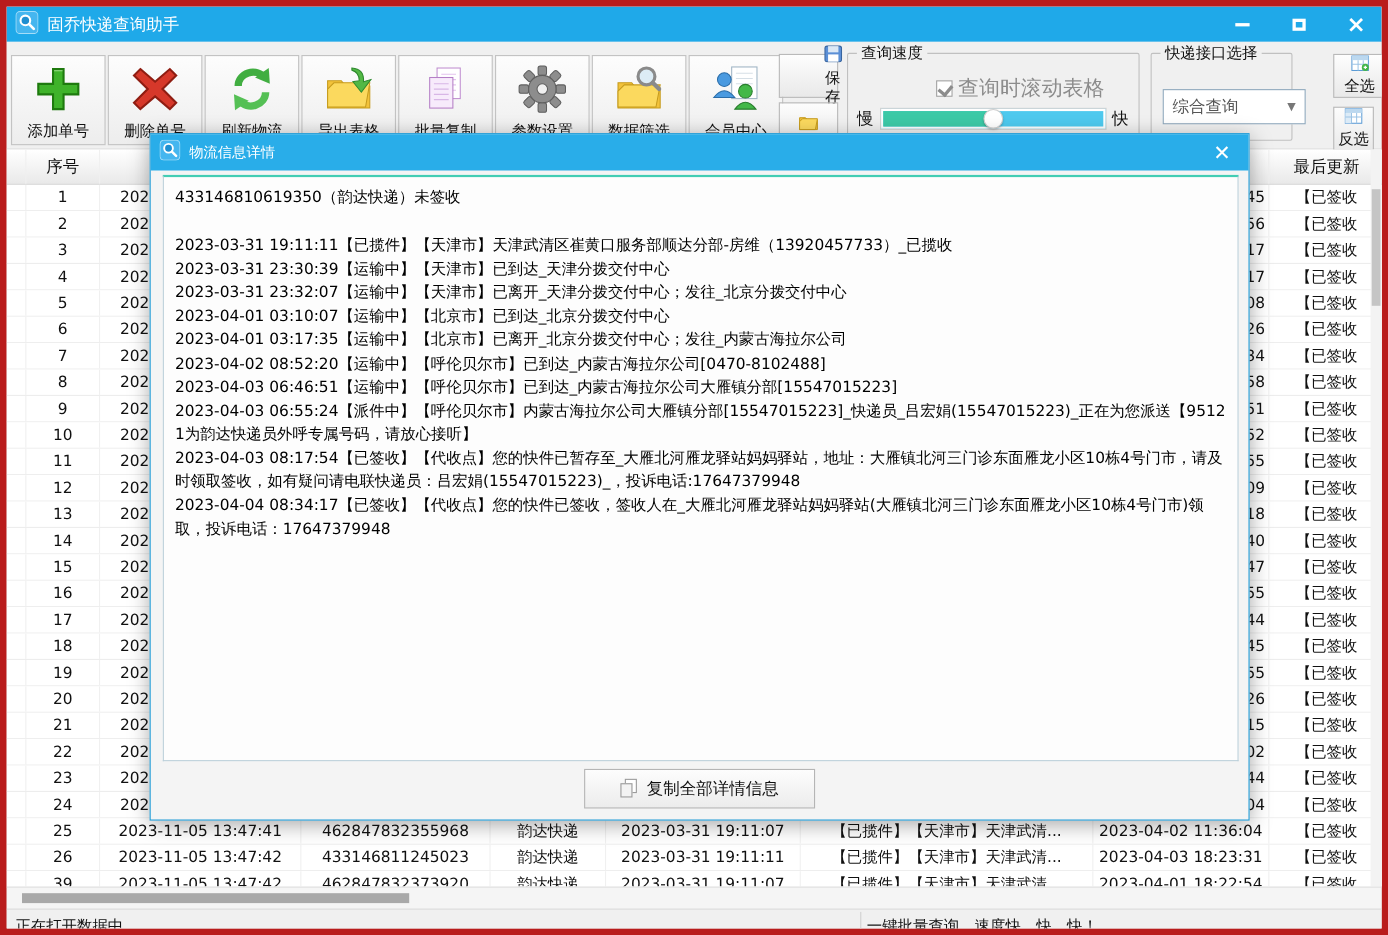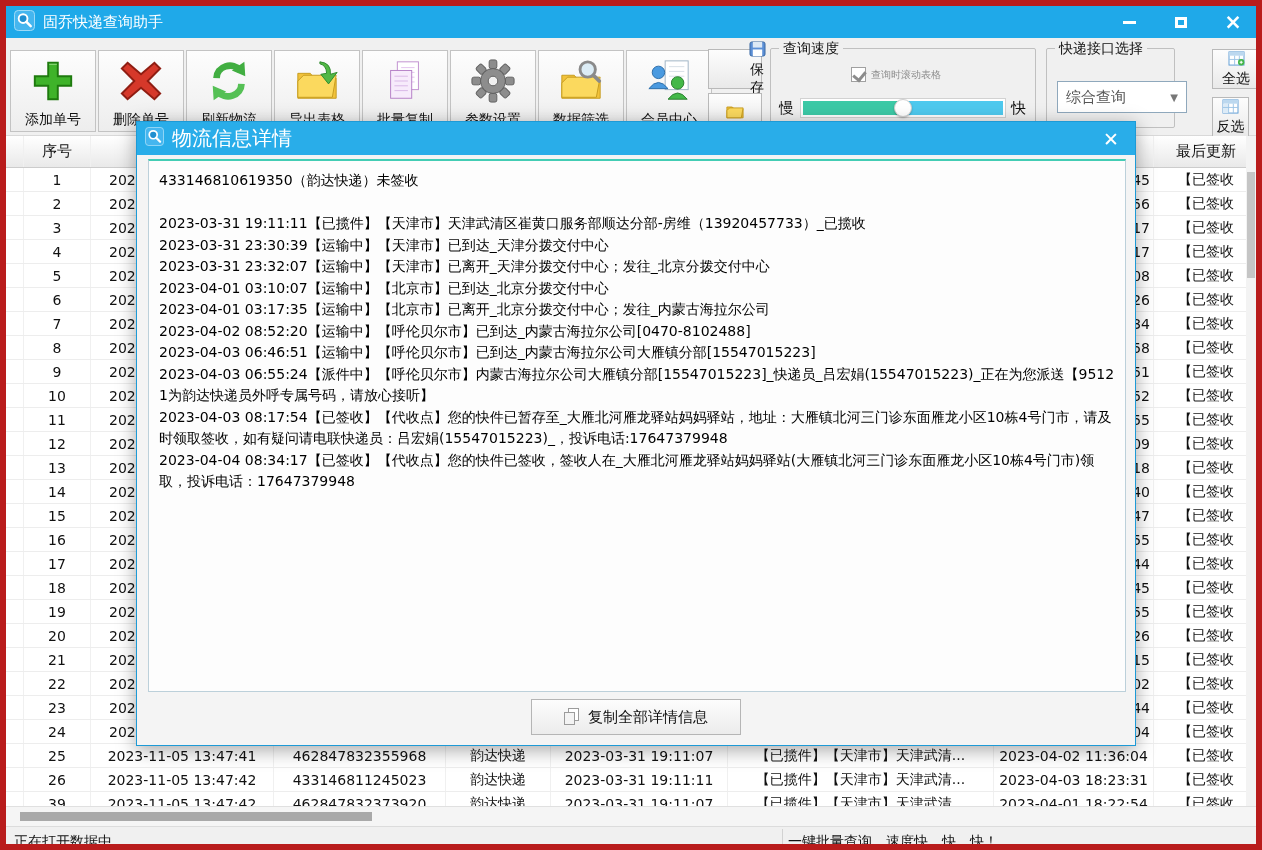--- a/index.html
+++ b/index.html
@@ -27,21 +27,21 @@
     background:linear-gradient(#fdfdfd,#ededed); border:1px solid #c3c3c3;
     display:flex; flex-direction:column; align-items:center; justify-content:flex-end;
     padding-bottom:2px; font-size:14px; cursor:pointer; }
   .tbtn .ticon { flex:1; display:flex; align-items:center; justify-content:center; }
   .sbtn { position:absolute; background:linear-gradient(#fdfdfd,#e9e9e9); border:1px solid #b9b9b9;
     display:flex; flex-direction:column; align-items:center; justify-content:center;
     font-size:14px; cursor:pointer; gap:1px; }
   .groupbox { position:absolute; border:1px solid #c0c0c0; border-radius:2px; }
   .groupbox legend, .gb-title { position:absolute; top:-9px; left:8px; background:#f0f0f0;
     padding:0 4px; font-size:14px; }
-  .chk-row { position:absolute; display:flex; align-items:center; gap:5px; color:#8c8c8c; font-size:10px; }
+  .chk-row { position:absolute; display:flex; align-items:center; gap:5px; color:#8c8c8c; font-size:19px; }
   .chk-box { width:15px; height:15px; background:#fff; border:1px solid #a0a0a0; position:relative; }
   .chk-box::after { content:""; position:absolute; left:3px; top:1px; width:6px; height:9px;
     border:solid #8c8c8c; border-width:0 3px 3px 0; transform:rotate(40deg); }
   .slider { position:absolute; height:18px; border:2px solid #fff; background:#4ec9ee; box-shadow:0 0 0 1px #d2d2d2; }
   .slider .fill { position:absolute; left:0; top:0; bottom:0; background:#3cc9a6; }
   .slider .thumb { position:absolute; top:50%; width:18px; height:18px; border-radius:50%;
     background:#fff; border:1px solid #cfcfcf; transform:translate(-50%,-50%); box-shadow:0 1px 2px rgba(0,0,0,.25); cursor:pointer; }
   .slabel { position:absolute; font-size:15px; }
   .combo { position:absolute; background:#fff; border:1px solid #8fa8bc; display:flex; align-items:center;
     font-size:15px; color:#555; padding:0 8px; cursor:pointer; }
@@ -66,21 +66,21 @@
     border-top:1px solid #dcdcdc; font-size:14px; }
   .statusbar .sleft { position:absolute; left:8px; top:6px; }
   .statusbar .sright { position:absolute; left:782px; top:6px; }
   .statusbar .sdiv { position:absolute; left:776px; top:2px; bottom:2px; width:1px; background:#d2d2d2; }
   
   .dialog { position:absolute; left:130px; top:115px; width:1000px; height:625px;
     background:#f4f4f4; border:1px solid #1d9ad6; box-shadow:0 4px 18px rgba(0,0,0,.35); z-index:50; }
   .dlg-head { position:absolute; left:0; top:0; right:0; height:33px; background:#29ade9;
     display:flex; align-items:center; color:#fff; }
   .dlg-head .appicon { margin:0 8px; }
-  .dlg-title { font-size:20px;font-family:Liberation Mono, monospace; }
+  .dlg-title { font-size:13px;font-family:Liberation Mono, monospace; }
   .dlg-close { position:absolute; right:12px; top:5px; width:24px; height:24px; display:flex;
     align-items:center; justify-content:center; color:#fff; font-size:19px; cursor:pointer; }
   .dlg-content { position:absolute; left:11px; top:37px; width:978px; height:533px; background:#fdfdfd;
     border:1px solid #bcd0da; border-top:2px solid #43cdb4; padding:9px 10px; overflow:hidden; }
   .dlg-line { font-size:14px; line-height:21.5px; color:#000; white-space:pre-wrap; word-break:break-all; min-height:21.5px; }
   .dlg-copy { position:absolute; left:50%; top:577px; transform:translateX(-50%); width:210px; height:36px;
     background:linear-gradient(#fdfdfd,#ececec); border:1px solid #b5b5b5; display:flex; align-items:center;
     justify-content:center; gap:8px; font-size:15px; cursor:pointer; }
   
   .mini-pages { position:relative; width:16px; height:18px; }

